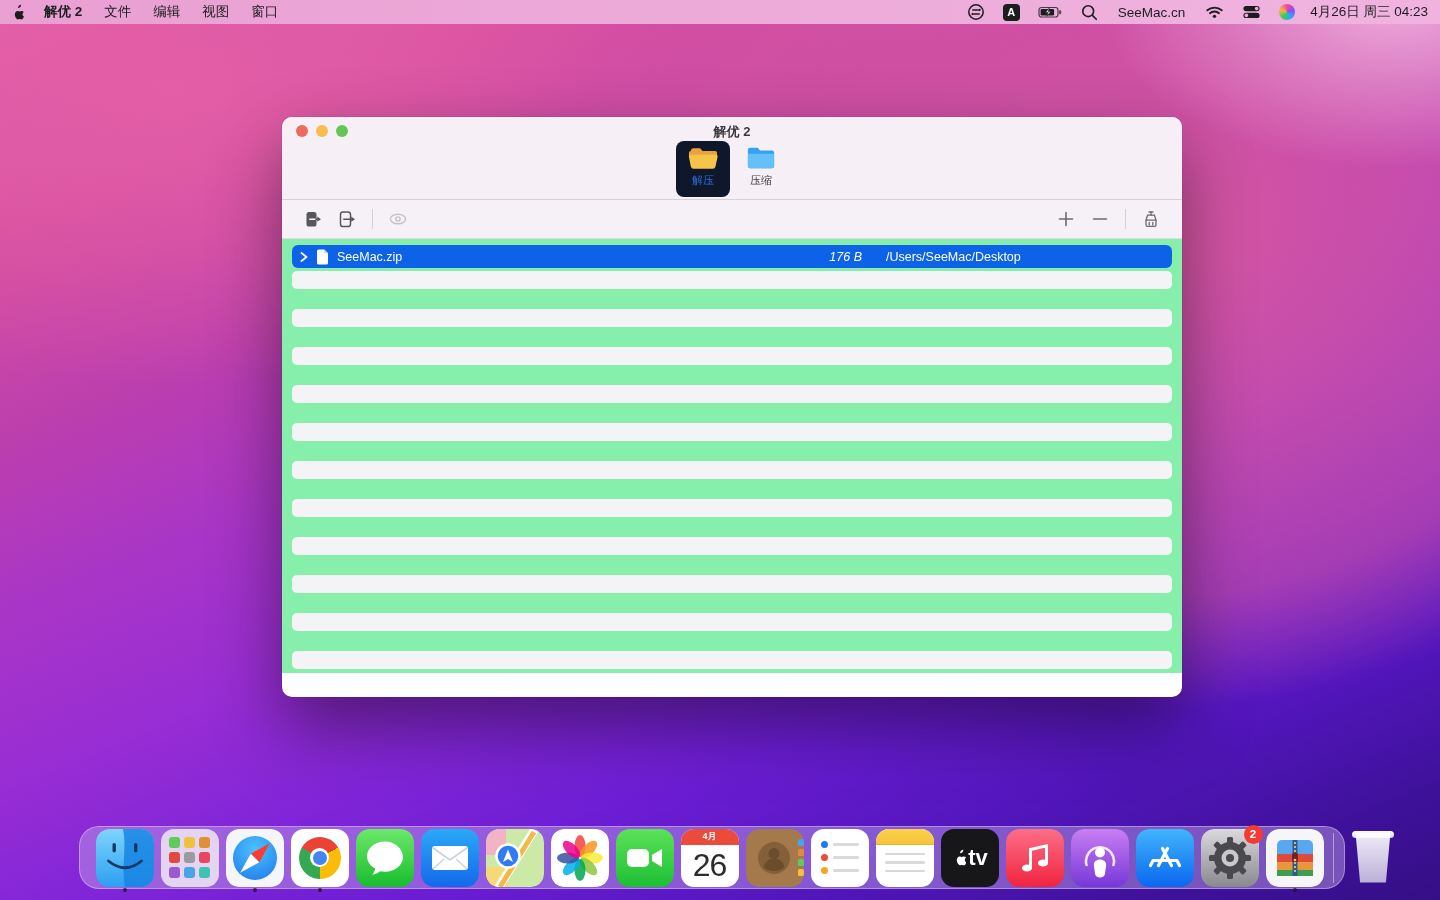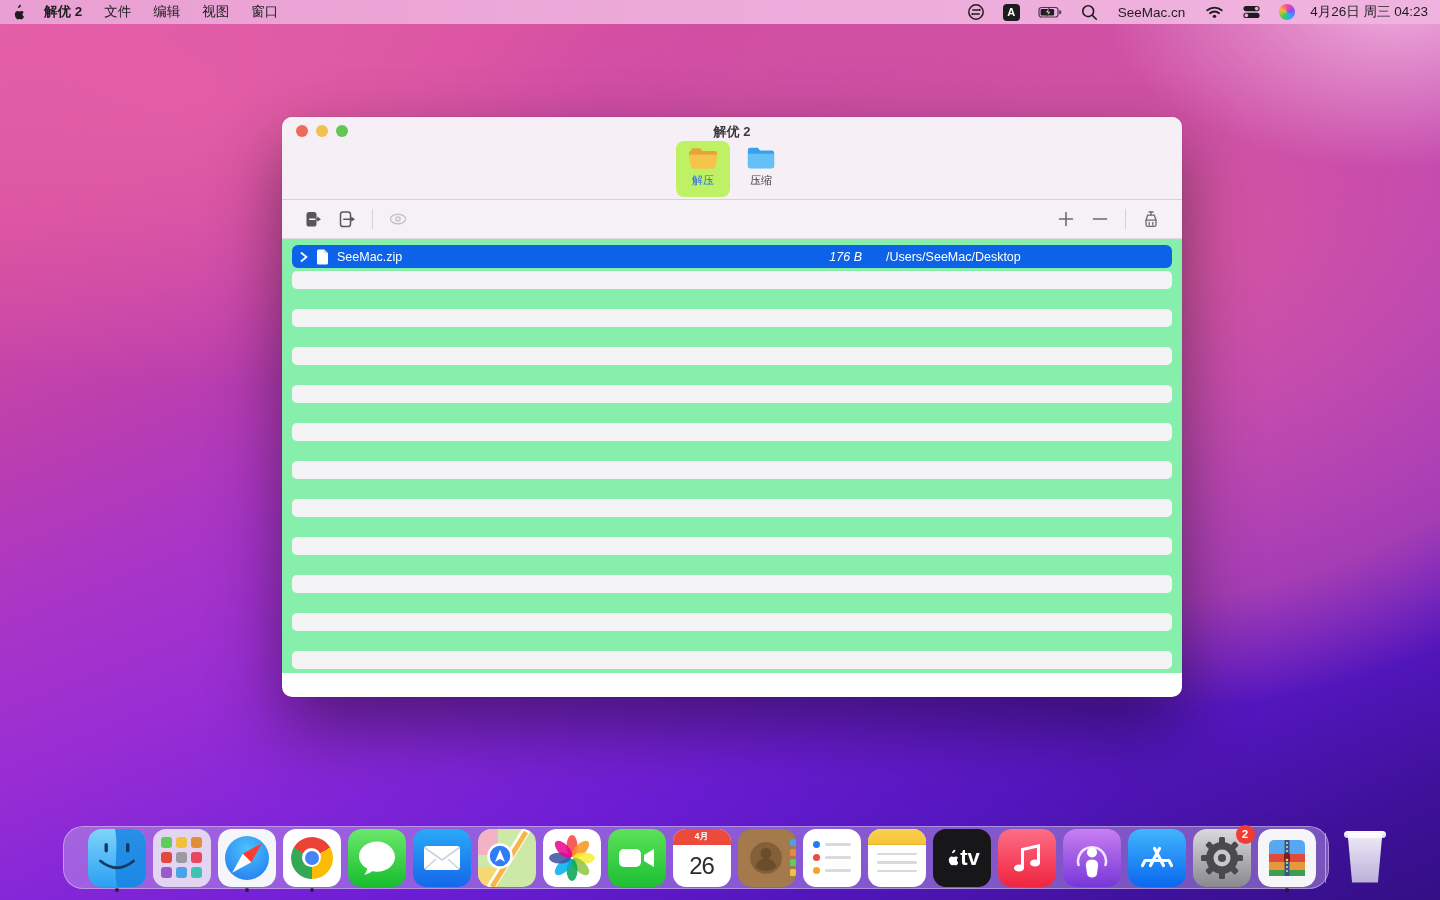--- a/index.html
+++ b/index.html
@@ -28,21 +28,21 @@
     background:#fff;box-shadow:0 30px 70px rgba(0,0,0,.45),0 0 1px rgba(0,0,0,.4);overflow:hidden;}
   .titlebar{position:relative;height:82px;background:#f6eff5;border-bottom:1px solid #d8d1d7;}
   .traffic{position:absolute;left:14px;top:8px;display:flex;gap:8px;}
   .tl{width:12px;height:12px;border-radius:50%;}
   .tl.red{background:#ed6a5e;}.tl.yellow{background:#f5bf4f;}.tl.green{background:#62c554;}
   .win-title{position:absolute;left:0;right:0;top:6px;text-align:center;font-size:13px;
     font-weight:700;color:#3a3a3c;}
   .tabs{position:absolute;left:0;right:0;top:24px;display:flex;justify-content:center;gap:4px;}
   .tab{width:54px;height:52px;border-radius:8px;display:flex;flex-direction:column;
     align-items:center;justify-content:flex-start;padding-top:4px;}
-  .tab.selected{background:#bef264;}
+  .tab.selected{background:#0f172a;}
   .tab-label{font-size:11px;margin-top:2px;color:#3c3c3e;}
   .tab.selected .tab-label{color:#2e6bdb;}
   .folder{width:30px;height:26px;position:relative;}
   
   .toolbar2{height:38px;background:#f6f1f6;border-bottom:1px solid #e2dce1;
     display:flex;align-items:center;padding:0 14px;}
   .tb-btn{width:34px;height:28px;display:flex;align-items:center;justify-content:center;border-radius:5px;}
   .tb-sep{width:1px;height:20px;background:#d6d0d5;margin:0 8px;}
   .tb-spacer{flex:1;}
   
@@ -50,38 +50,38 @@
     font-size:12px;color:#48484a;}
   .th{position:absolute;top:4px;}
   .th-sep{position:absolute;top:4px;width:1px;height:16px;background:#e3e3e6;}
   .tbody{position:relative;height:434px;background:#86efac;}
   .row-selected{position:absolute;left:10px;right:10px;top:6px;height:23px;border-radius:6px;
     background:#0c63e8;color:#fff;font-size:12.5px;display:flex;align-items:center;}
   .stripe{position:absolute;left:10px;right:10px;height:18px;border-radius:5px;background:#f4f4f6;}
   .cell-size{position:absolute;left:508px;width:62px;text-align:right;font-style:italic;}
   .cell-path{position:absolute;left:594px;}
   
-  .dock{position:absolute;left:63px;bottom:11px;width:1266px;height:63px;border-radius:20px;
+  .dock{position:absolute;left:79px;bottom:11px;width:1266px;height:63px;border-radius:20px;
     background:rgba(196,168,233,.45);border:1px solid rgba(255,255,255,.35);
-    backdrop-filter:blur(18px);display:flex;align-items:center;padding:0 20px;box-sizing:border-box;z-index:40;}
+    backdrop-filter:blur(18px);display:flex;align-items:center;padding:0 12px;box-sizing:border-box;z-index:40;}
   .dock-item{position:relative;width:58px;height:58px;margin:0 3.5px;flex:0 0 auto;}
   .tile{position:absolute;inset:0;border-radius:13px;overflow:hidden;}
   .run-dot{position:absolute;left:50%;bottom:-5px;width:4px;height:4px;border-radius:50%;
     background:rgba(25,25,30,.8);transform:translateX(-50%);}
   .dock-sep{width:1px;height:50px;background:rgba(255,255,255,.45);margin:0 6px;flex:0 0 auto;}
   
   .lp{background:rgba(235,226,244,.9);display:grid;grid-template-columns:repeat(3,11px);
     grid-template-rows:repeat(3,11px);gap:4px;align-content:center;justify-content:center;}
   .lp span{border-radius:3px;display:block;}
   
   .cal{background:#fff;display:flex;flex-direction:column;}
   .cal-top{height:16px;background:#ec4b3c;color:#fff;font-size:9px;font-weight:700;
     display:flex;align-items:center;justify-content:center;}
   .cal-day{flex:1;display:flex;align-items:center;justify-content:center;
-    font-size:24px;color:#2c2c2e;font-weight:300;letter-spacing:-1px;}
+    font-size:32px;color:#2c2c2e;font-weight:300;letter-spacing:-1px;}
   
   .rem{background:#fff;display:flex;flex-direction:column;justify-content:center;gap:6px;padding-left:10px;}
   .rem-row{display:flex;align-items:center;gap:5px;}
   .rem-row i{width:7px;height:7px;border-radius:50%;display:block;}
   .rem-row b{width:26px;height:3px;border-radius:2px;background:#d9d9de;display:block;}
   
   .notes{background:#fff;display:flex;flex-direction:column;}
   .notes-top{height:15px;background:linear-gradient(#fbd04c,#f6c43a);border-bottom:1px solid #eab42c;}
   .notes-body{flex:1;display:flex;flex-direction:column;gap:6px;padding:8px 9px 0;}
   .notes-body i{height:2.5px;background:#d9d9dc;border-radius:2px;display:block;}

